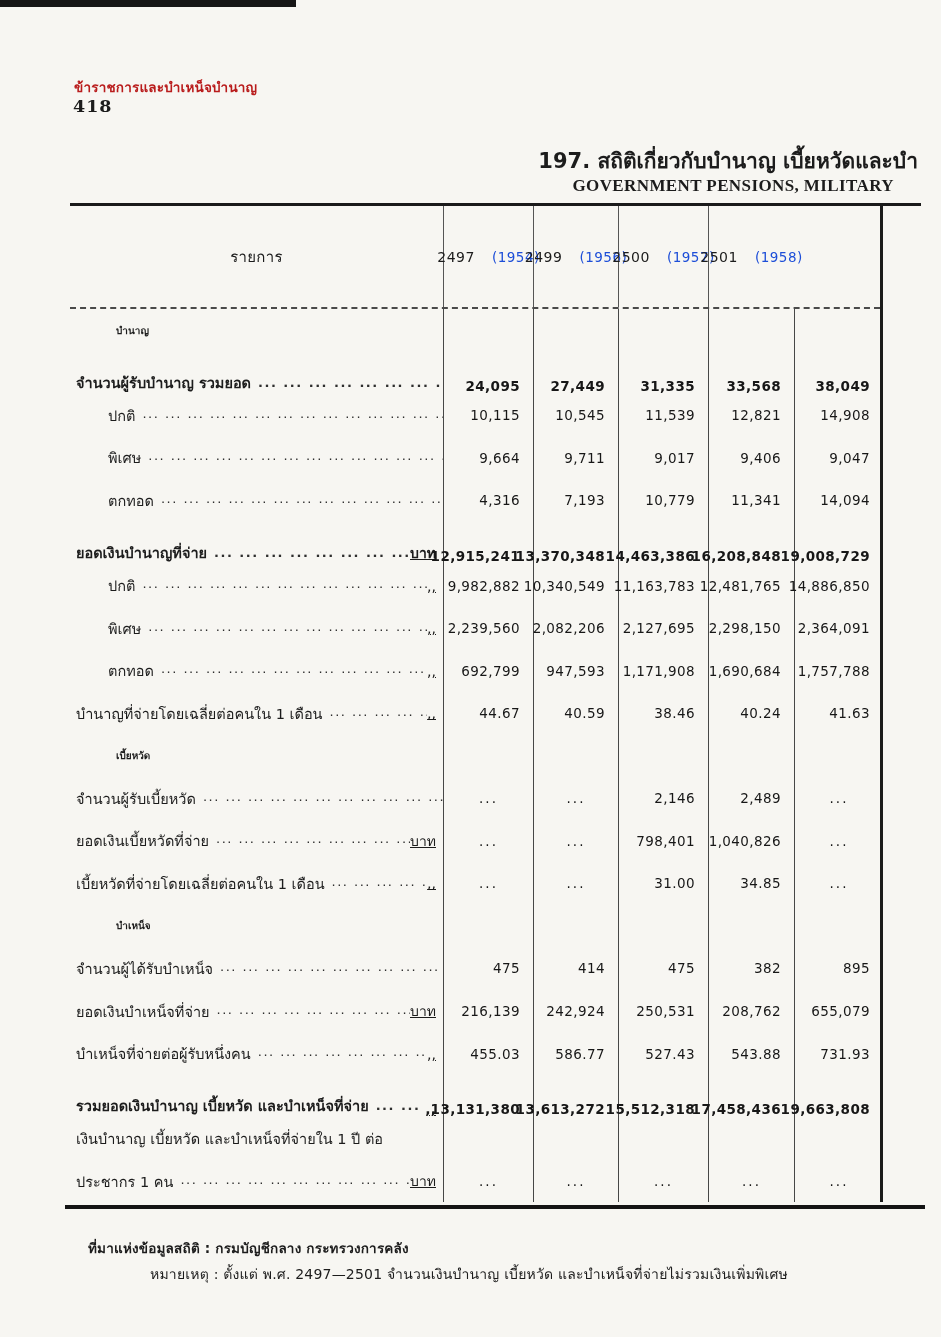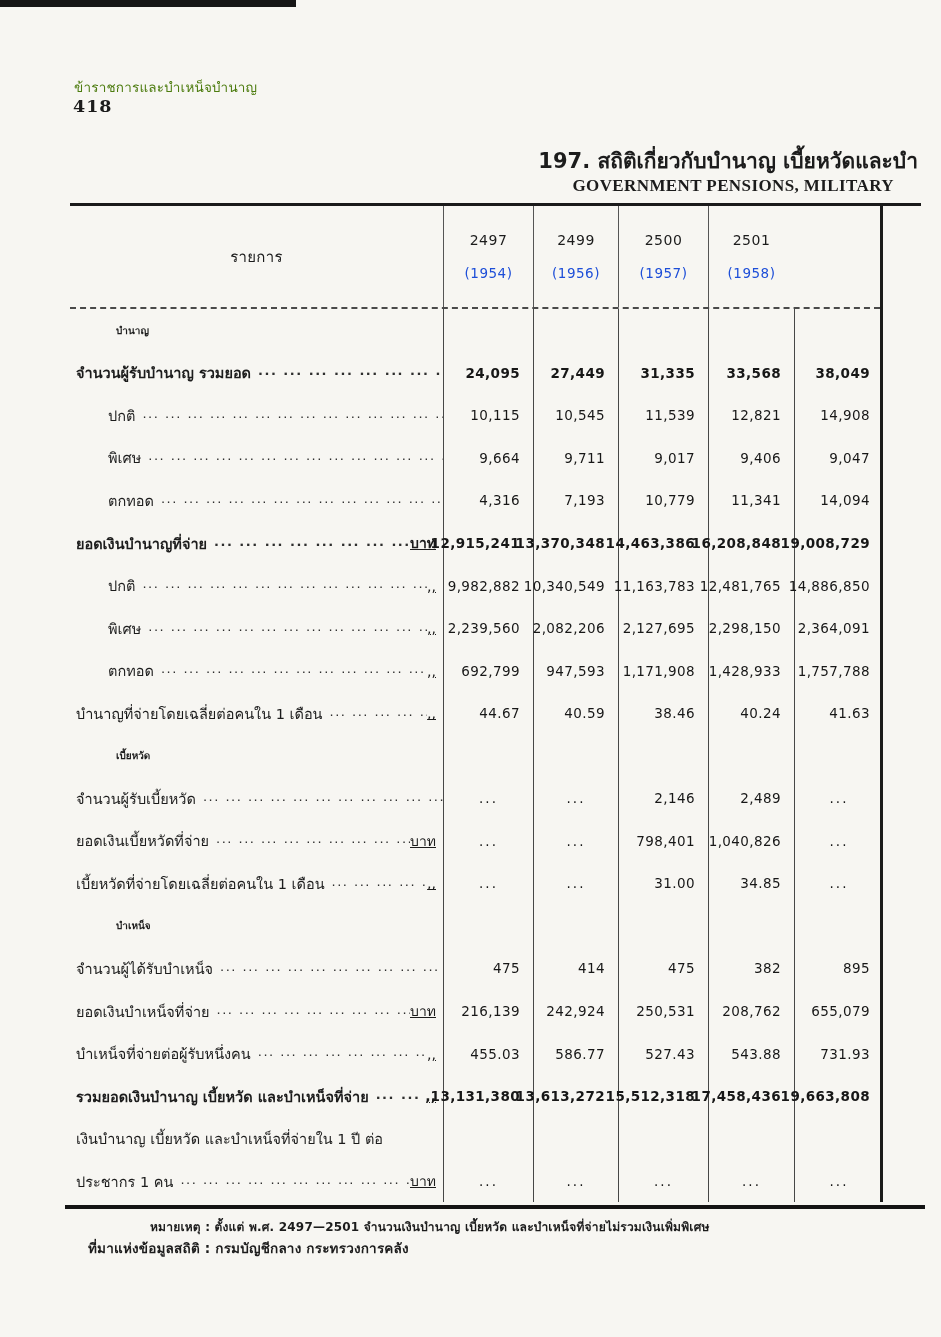--- a/index.html
+++ b/index.html
@@ -10,21 +10,21 @@
     font-family:"DejaVu Sans","Liberation Sans",sans-serif;
     color:#1c1c1c;
     overflow:hidden;
   }
   .scan-artifact-top {
     position:absolute; left:0; top:0; width:296px; height:7px;
     background:#161616;
   }
   .running-head {
     position:absolute; left:74px; top:76px;
-    font-size:13.5px; color:#4d7c0f; letter-spacing:.2px;
+    font-size:13.5px; color:#b91c1c; letter-spacing:.2px;font-weight:bold;
   }
   .page-number {
     position:absolute; left:73px; top:96px;
     font-family:"DejaVu Serif","Liberation Serif",serif;
     font-size:17.5px; font-weight:700; letter-spacing:1px;
   }
   .title-thai {
     position:absolute; right:23px; top:144px;
     font-size:21px; font-weight:700; white-space:nowrap;
   }
@@ -50,21 +50,21 @@
     grid-template-columns:373px 90px 85px 90px 86px 89px;
   }
   .thead { height:103px; border-bottom:2px dashed #4a4a4a; }
   .thead .cell { border-left:1px solid #555; }
   .thead .cell:first-child { border-left:none; }
   .hlabel {
     display:flex; align-items:center; justify-content:center;
     font-size:15px; letter-spacing:.3px;
   }
   .hcol {
-    display:flex; flex-direction:column; align-items:center;
+    display:flex; align-items:center;
     justify-content:center; gap:17px;
     font-size:14px; letter-spacing:.5px;
   }
   .hcol .ad { font-size:13.5px; color:#1d4ed8; }
   .trow { height:42.55px; }
   .cell { display:flex; align-items:center; min-width:0; }
   .cell.label { padding-left:6px; font-size:14.5px; }
   .cell.label.indent { padding-left:38px; }
   .lbl-text { white-space:nowrap; overflow:hidden; }
   .dots {
@@ -75,24 +75,24 @@
   .unit { white-space:nowrap; padding-right:7px; font-size:14px;text-decoration:underline; }
   .cell.val {
     justify-content:flex-end; padding-right:13px;
     border-left:1px solid #474747;
     font-size:13.5px; letter-spacing:.4px; color:#171717;
   }
   .cell.val.dotsval { justify-content:center; padding-right:0; letter-spacing:2px; }
   .trow.section .cell.label {
     padding-left:46px; font-weight:700; font-size:10px;
   }
-  .bold { font-weight:700; }
+  .bold { font-weight:700;align-items:flex-end; }
   .footnote-note {
-    position:absolute; left:150px; top:1217px;
-    font-size:12px; font-weight:700; letter-spacing:.2px;
+    position:absolute; left:150px; top:1263px;
+    font-size:14px; font-weight:400; letter-spacing:.2px;
   }
   .footnote-source {
     position:absolute; left:88px; top:1237px;
     font-size:13.5px; font-weight:700; letter-spacing:.2px;
   }
 </style>
 </head>
 <body>
 
 <div class="scan-artifact-top"></div>
@@ -220,21 +220,21 @@
       </div>
       <div class="trow grid-row">
         <div class="cell label indent">
           <span class="lbl-text">ตกทอด</span>
           <span class="dots">... ... ... ... ... ... ... ... ... ... ... ... ... ... ... ... ...</span>
           <span class="unit">,,</span>
         </div>
         <div class="cell val">692,799</div>
         <div class="cell val">947,593</div>
         <div class="cell val">1,171,908</div>
-        <div class="cell val">1,428,933</div>
+        <div class="cell val">1,690,684</div>
         <div class="cell val">1,757,788</div>
       </div>
       <div class="trow grid-row">
         <div class="cell label">
           <span class="lbl-text">บำนาญที่จ่ายโดยเฉลี่ยต่อคนใน 1 เดือน</span>
           <span class="dots">... ... ... ... ... ... ... ... ... ... ... ... ... ... ... ... ...</span>
           <span class="unit">,,</span>
         </div>
         <div class="cell val">44.67</div>
         <div class="cell val">40.59</div>

